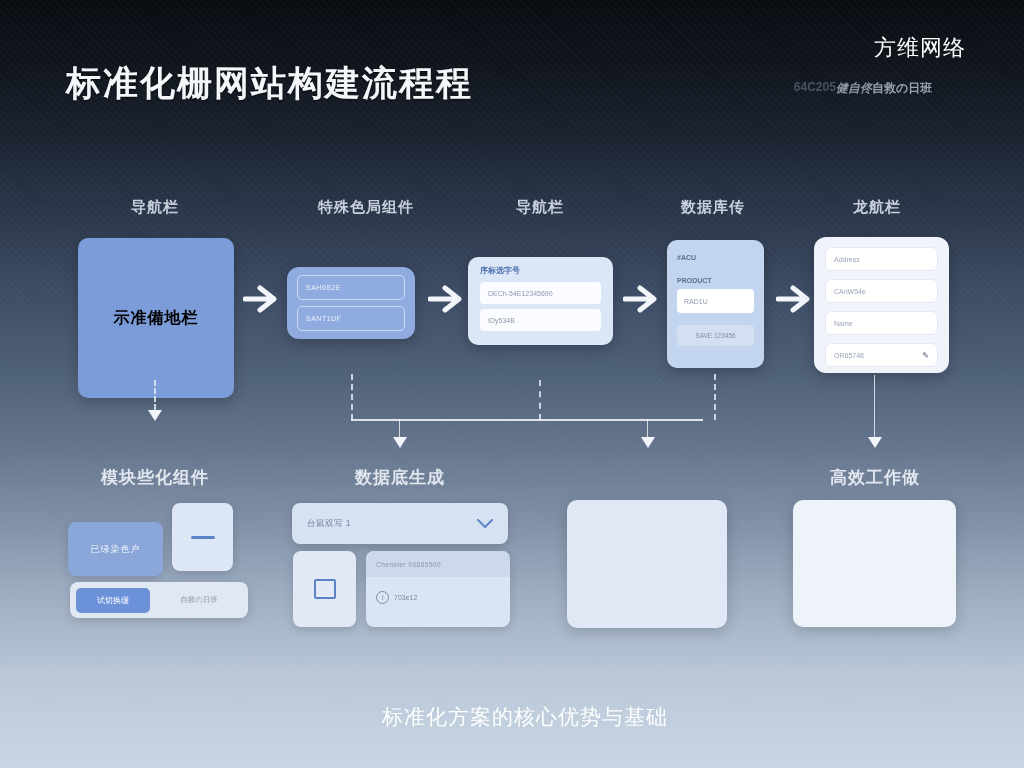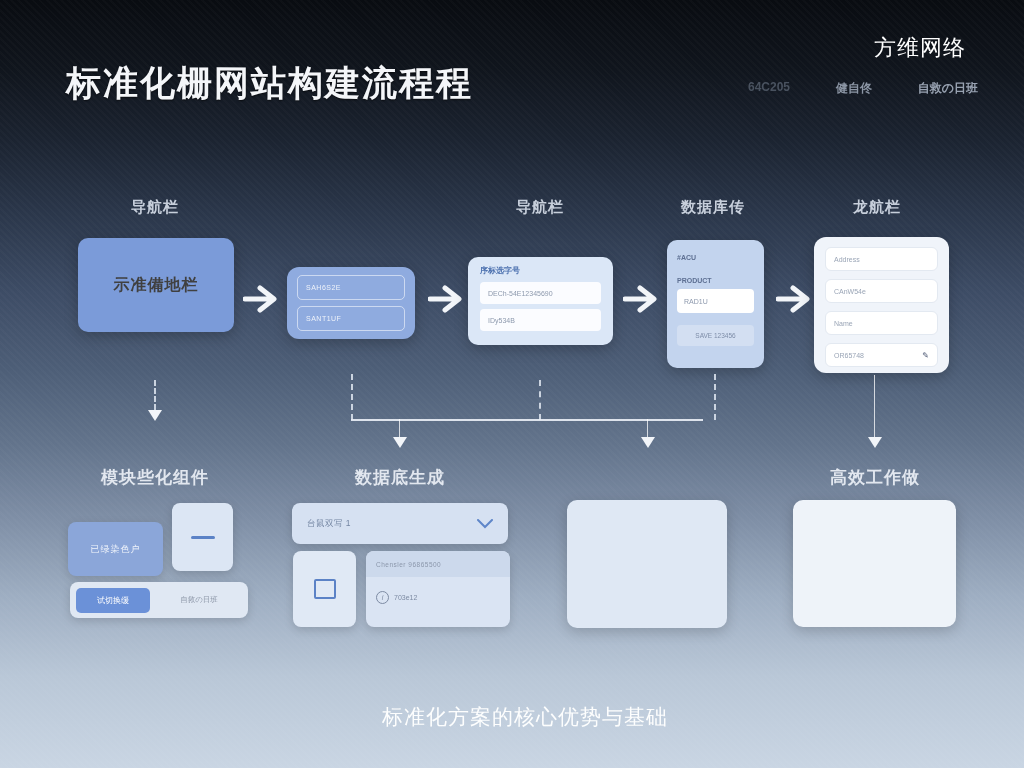--- a/index.html
+++ b/index.html
@@ -18,31 +18,31 @@
   #canvas::before{
     content:"";position:absolute;inset:0;pointer-events:none;
     background:repeating-linear-gradient(45deg, rgba(255,255,255,0.02) 0 2px, transparent 2px 5px);
   }
   .abs{position:absolute;}
   .title{
     left:66px;top:60px;font-size:35px;font-weight:700;color:#f4f6f9;
     letter-spacing:2px;text-shadow:0 1px 2px rgba(0,0,0,.6);
   }
   .brand{right:58px;top:33px;font-size:22px;color:#ffffff;font-weight:500;letter-spacing:1px;}
-  .topnav{top:80px;left:748px;width:230px;display:flex;justify-content:space-between;font-size:12px;font-weight:700;}
+  .topnav{top:80px;left:748px;width:230px;display:flex;justify-content:center;font-size:12px;font-weight:700;}
   .topnav .nav1{color:#49525f;}
-  .topnav .nav2{color:#8c96a5;}
+  .topnav .nav2{color:#8c96a5;font-style:italic;}
   .topnav .nav3{color:#98a2b1;}
 
   .stage-label{top:198px;width:180px;text-align:center;font-size:15px;font-weight:700;color:#c7cfdb;letter-spacing:1px;}
   .bottom-label{top:466px;width:220px;text-align:center;font-size:17px;font-weight:700;color:#e2e7ef;letter-spacing:1px;}
 
   .card{border-radius:10px;box-shadow:0 4px 14px rgba(0,0,0,.22);}
-  .card1{left:78px;top:238px;width:156px;height:94px;background:#7b9bd9;
-         display:flex;align-items:center;justify-content:center;color:#404040;font-size:16px;font-weight:600;letter-spacing:1px;}
+  .card1{left:78px;top:238px;width:156px;height:160px;background:#7b9bd9;
+         display:flex;align-items:center;justify-content:center;color:#000000;font-size:16px;font-weight:600;letter-spacing:1px;}
   .card2{left:287px;top:267px;width:128px;height:72px;background:#8fabdf;border-radius:12px;padding:8px 10px;box-sizing:border-box;}
   .card2 .mini-row{height:23px;border:1px solid rgba(255,255,255,.55);border-radius:5px;margin-bottom:6px;
          display:flex;align-items:center;padding-left:8px;font-size:7px;color:rgba(255,255,255,.85);letter-spacing:.5px;}
   .card3{left:468px;top:257px;width:145px;height:88px;background:#dbe7f7;border-radius:10px;padding:8px 12px;box-sizing:border-box;}
   .card3 .hdr{font-size:8px;font-weight:700;color:#4a6fae;margin-bottom:6px;}
   .card3 .row{background:#fbfcff;border-radius:4px;height:22px;margin-bottom:5px;display:flex;align-items:center;
          padding-left:8px;font-size:7px;color:#8d99ad;}
   .card4{left:667px;top:240px;width:97px;height:128px;background:#c3d4ee;border-radius:10px;padding:14px 10px;box-sizing:border-box;}
   .card4 .t1{font-size:7px;font-weight:700;color:#5d6f92;margin-bottom:16px;}
   .card4 .t2{font-size:7px;font-weight:700;color:#5d6f92;margin-bottom:5px;}
@@ -98,20 +98,21 @@
 
   <div class="abs title">标准化栅网站构建流程程</div>
   <div class="abs brand">方维网络</div>
   <div class="abs topnav">
     <span class="nav1">64C205</span>
     <span class="nav2">健自佟</span>
     <span class="nav3">自救の日班</span>
   </div>
 
   <div class="abs stage-label" style="left:65px;">导航栏</div>
+  <div class="abs stage-label" style="left:276px;">特殊色局组件</div>
   <div class="abs stage-label" style="left:450px;">导航栏</div>
   <div class="abs stage-label" style="left:623px;">数据库传</div>
   <div class="abs stage-label" style="left:787px;">龙航栏</div>
 
   <div class="abs card card1">
     <span>示准備地栏</span>
   </div>
 
   <div class="abs harrow" style="left:243px;">
     <svg width="36" height="30" viewBox="0 0 36 30">

